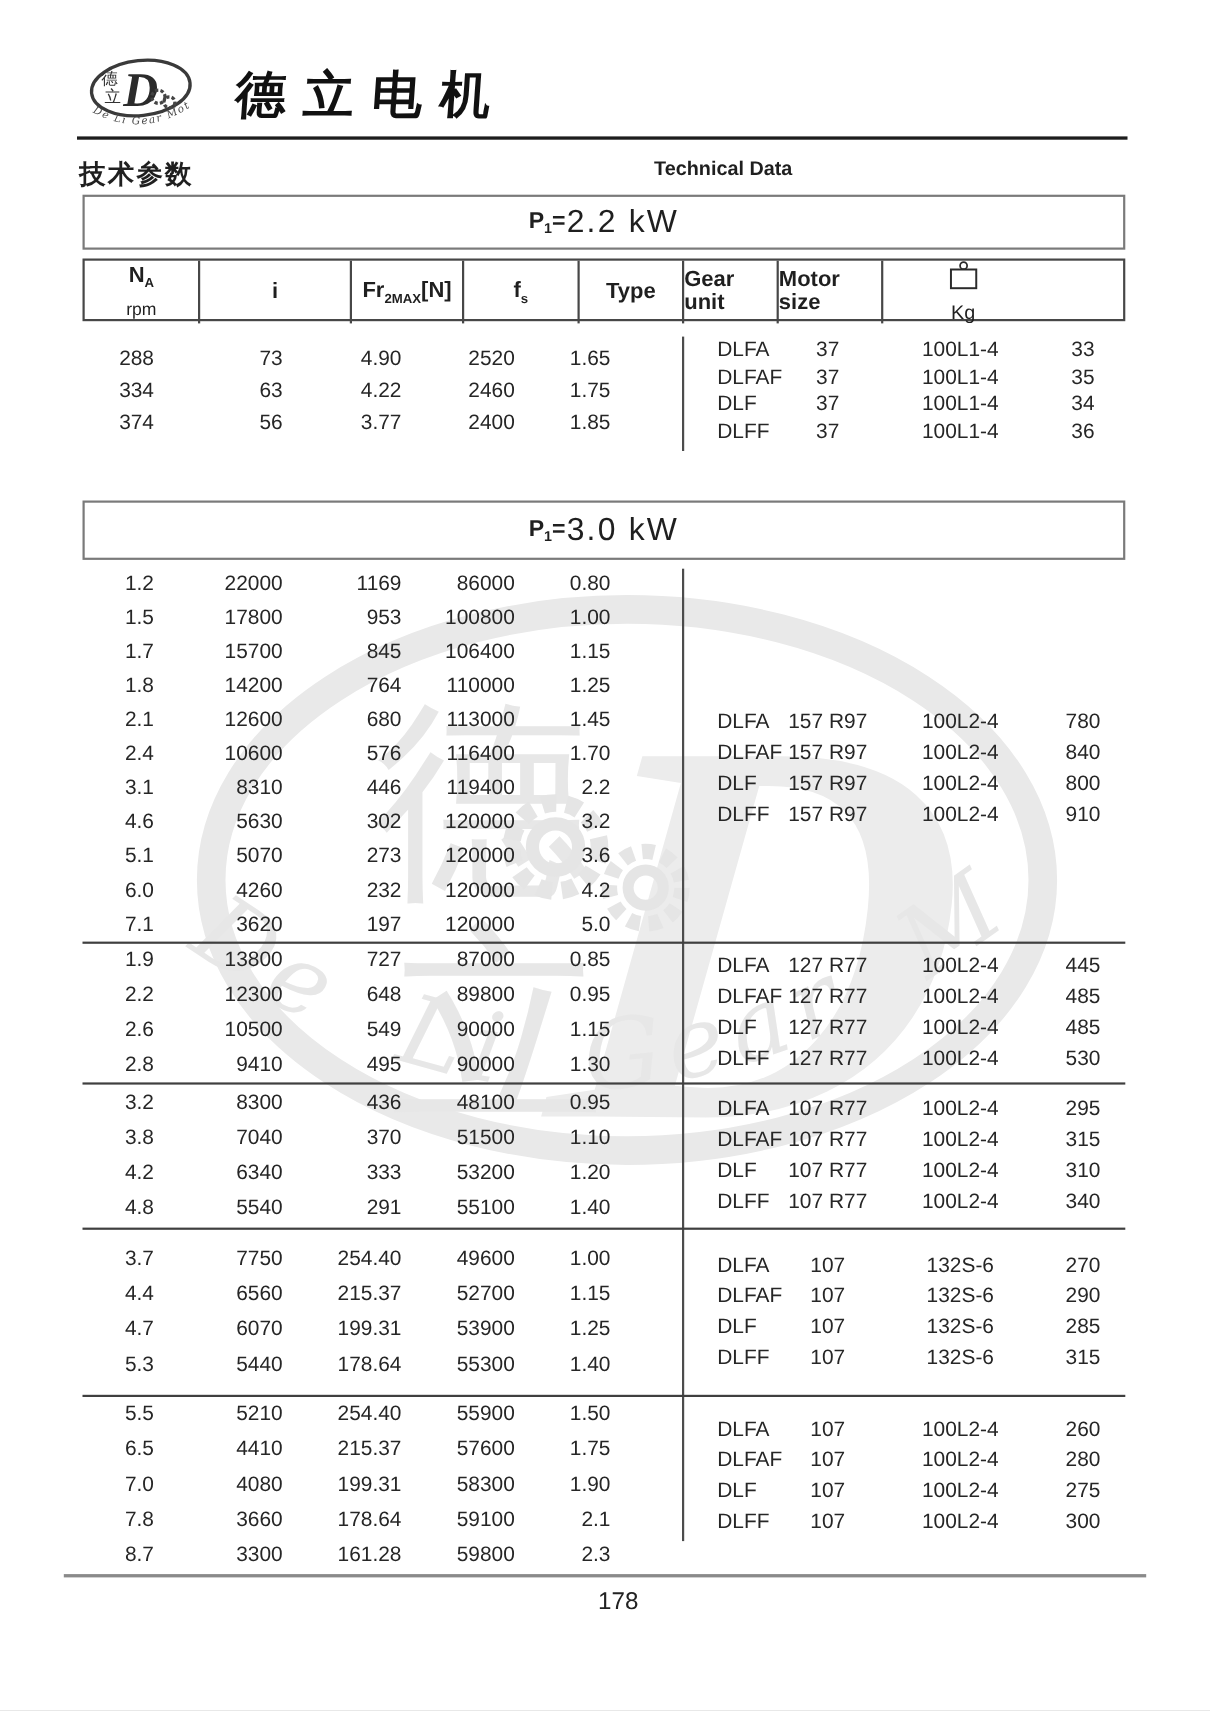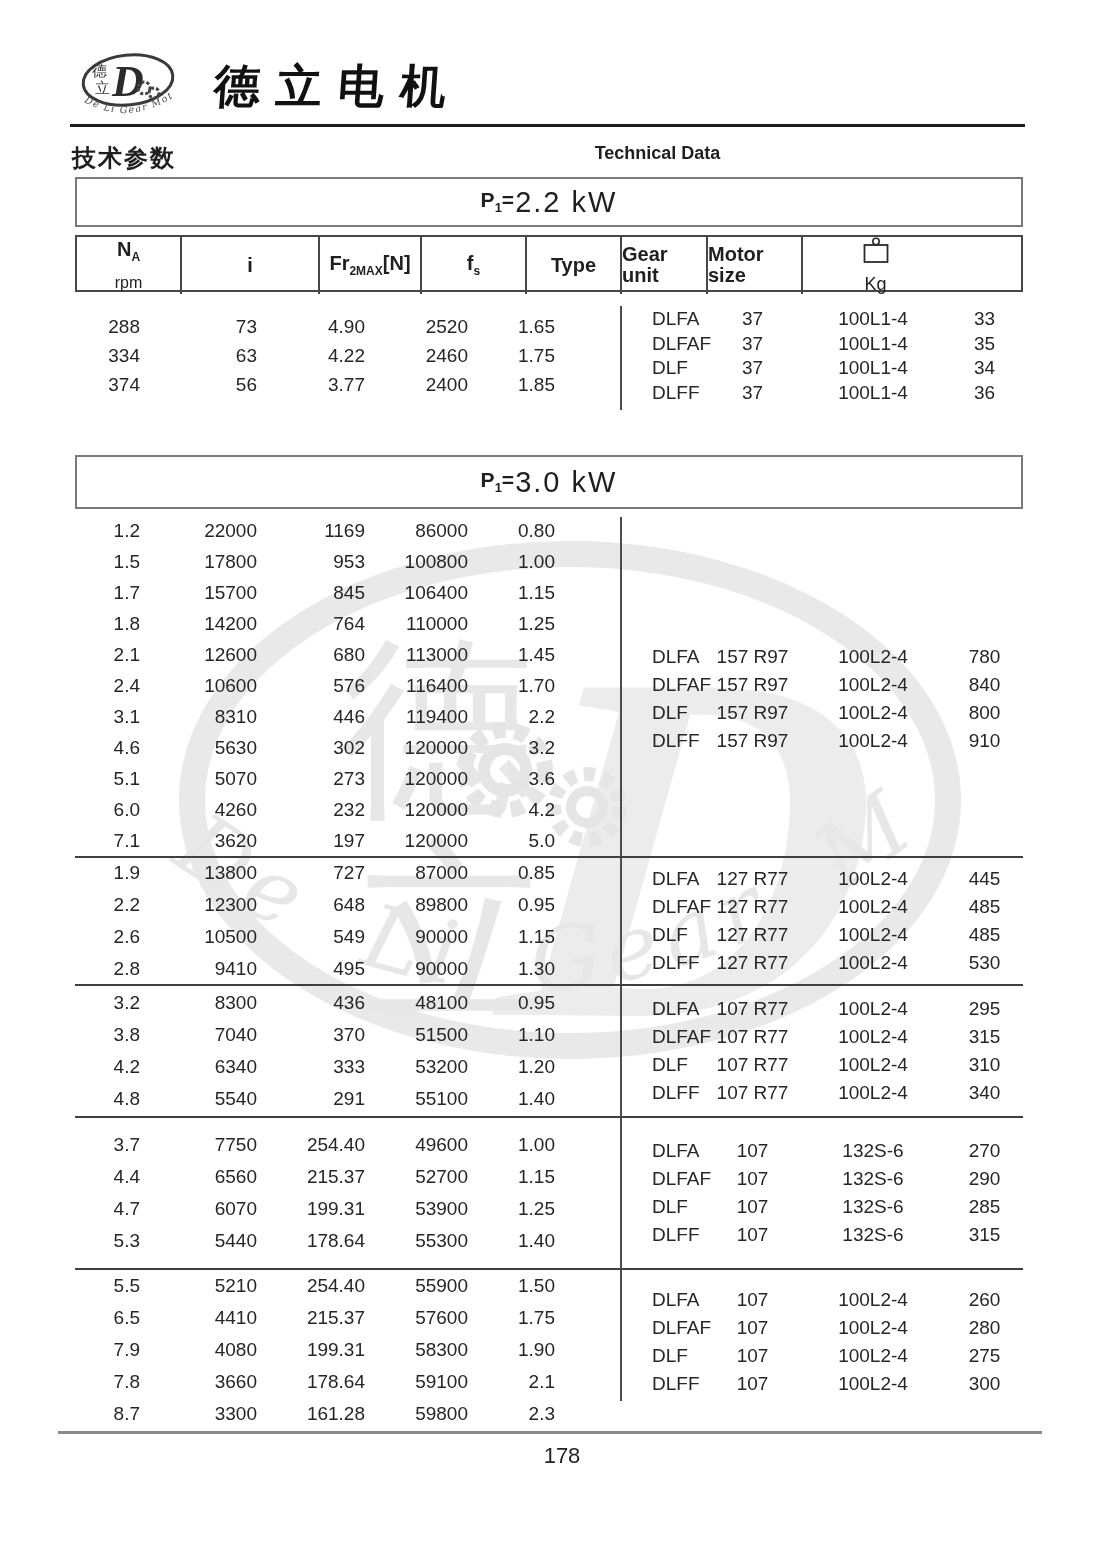--- a/index.html
+++ b/index.html
@@ -525,21 +525,21 @@
             <div class="tcell">1.50</div>
           </div>
           <div class="trow">
             <div class="tcell">6.5</div>
             <div class="tcell">4410</div>
             <div class="tcell">215.37</div>
             <div class="tcell">57600</div>
             <div class="tcell">1.75</div>
           </div>
           <div class="trow">
-            <div class="tcell">7.9</div>
+            <div class="tcell">7.0</div>
             <div class="tcell">4080</div>
             <div class="tcell">199.31</div>
             <div class="tcell">58300</div>
             <div class="tcell">1.90</div>
           </div>
           <div class="trow">
             <div class="tcell">7.8</div>
             <div class="tcell">3660</div>
             <div class="tcell">178.64</div>
             <div class="tcell">59100</div>

